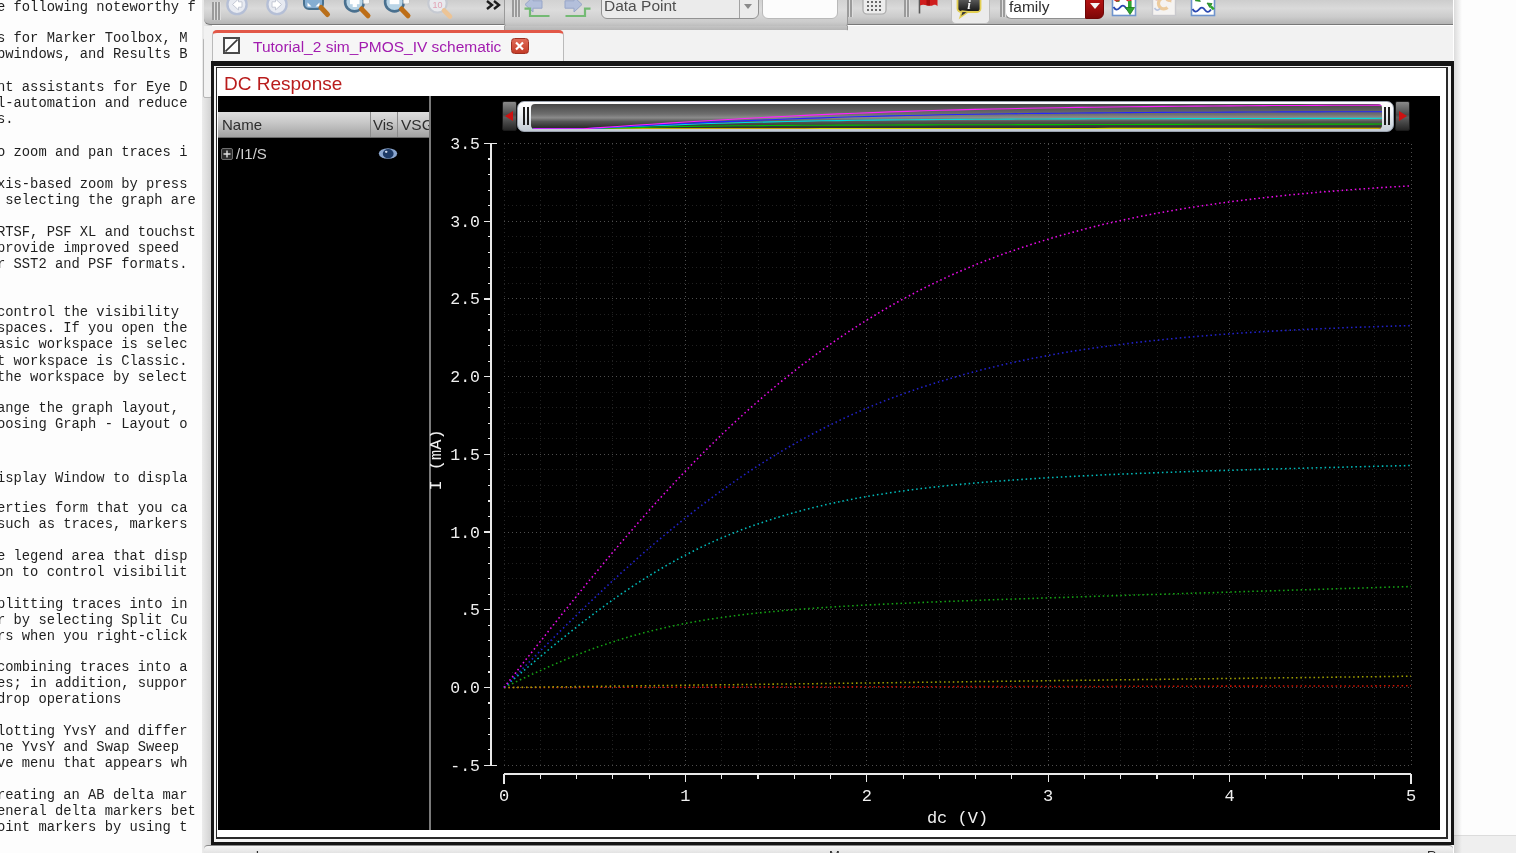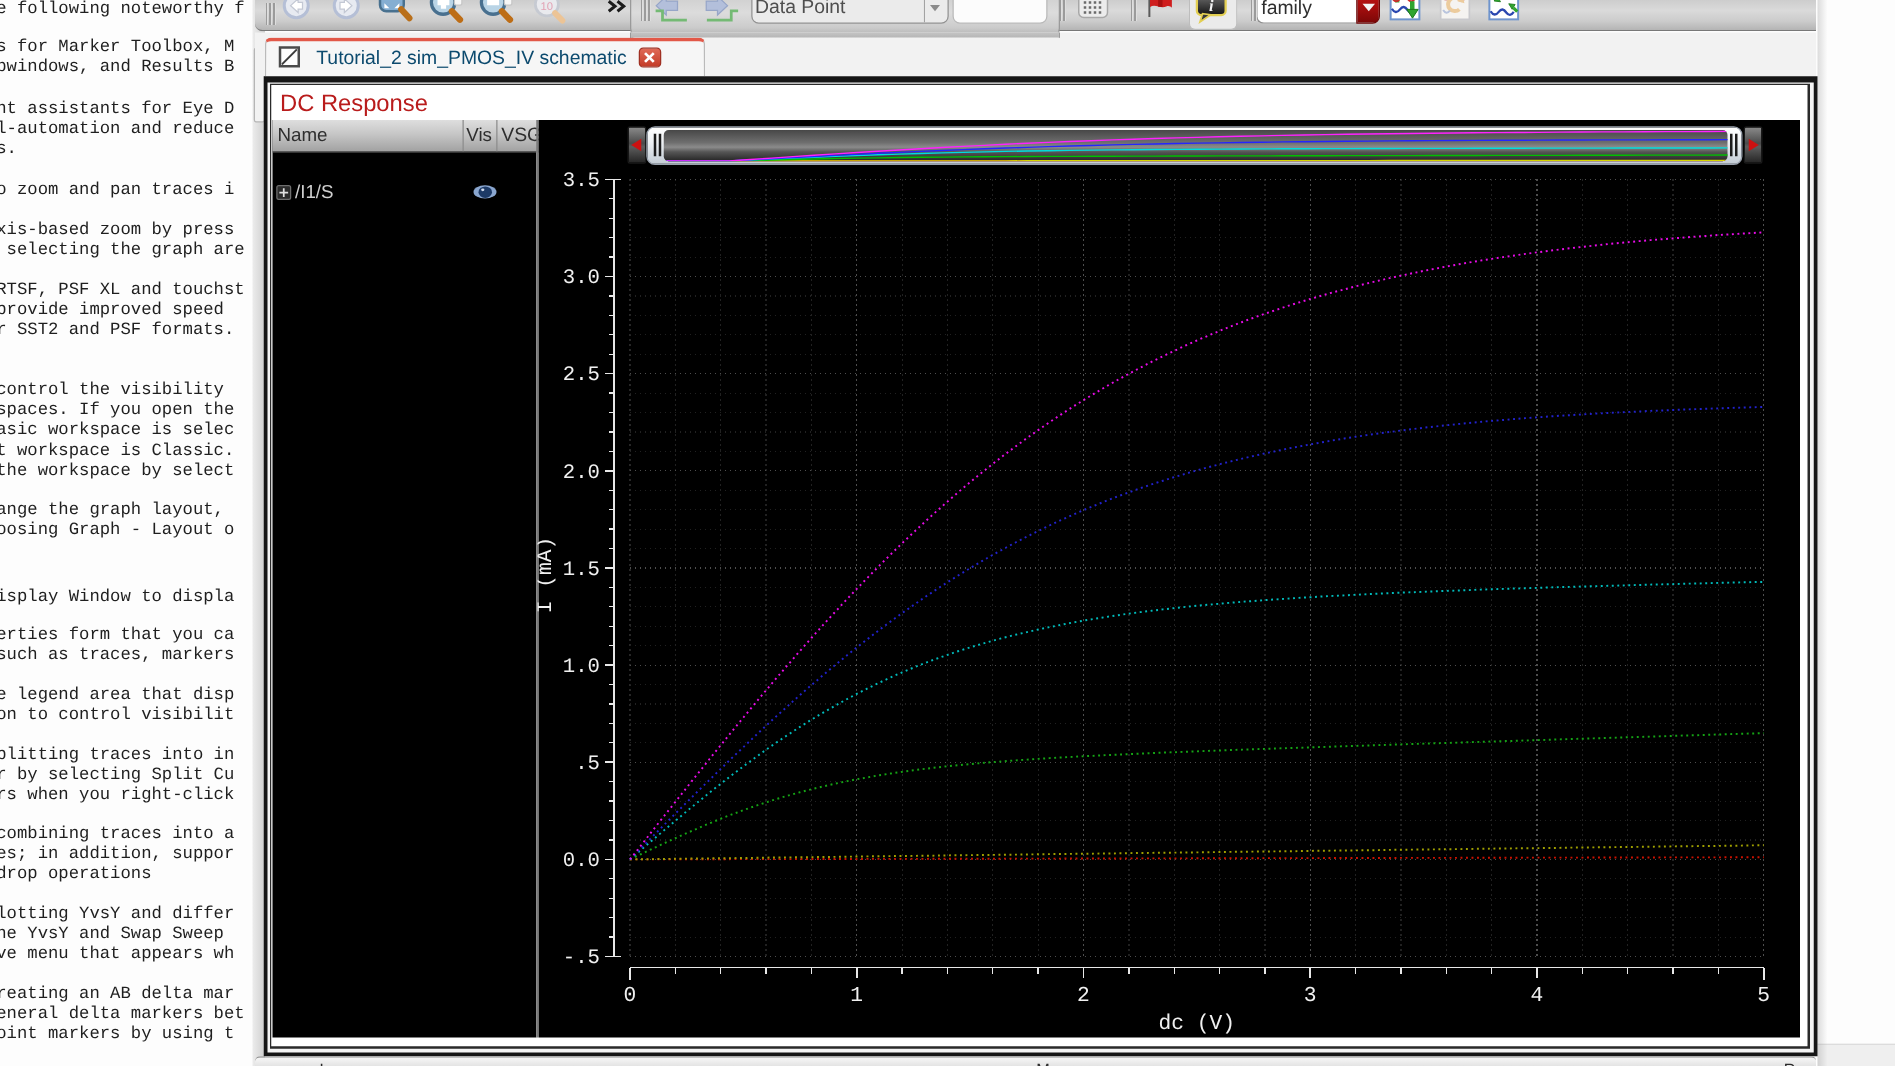--- a/index.html
+++ b/index.html
@@ -172,35 +172,35 @@
     <path d="M996.4 1.4 L991.3 0.8 L993.7 -3.0 Z" fill="#2fa52f" stroke="#1c7a1c" stroke-width="0.7"></path>
 <line x1="1009.8" y1="9.3" x2="1006.8" y2="6.3" stroke="#2fa52f" stroke-width="2.6"></line>
     <path d="M1003.0 3.0 L1008.1 3.6 L1005.7 7.4 Z" fill="#2fa52f" stroke="#1c7a1c" stroke-width="0.7"></path>
 </svg>
 
 <div class="abs" style="left:212px;top:30px;width:352px;height:31px;background:#f6f6f6;border-left:1px solid #bababa;border-right:1px solid #bababa;border-top:3px solid #e25848;border-radius:5px 5px 0 0"></div>
 <div class="abs" style="left:223px;top:37px;width:17px;height:17px;background:#fdfdfd;border:2px solid #4a4a4a"></div>
 <svg class="abs" style="left:225px;top:39px" width="13" height="13">
     <line x1="0.5" y1="12.5" x2="12.5" y2="0.5" stroke="#3a3a3a" stroke-width="1.6"></line>
   </svg>
-<div class="abs" style="left:253px;top:39px;font-size:15.5px;line-height:16px;color:#0c4a6e">Tutorial_2 sim_PMOS_IV schematic</div>
+<div class="abs" style="left:253px;top:39px;font-size:15.5px;line-height:16px;color:#a21caf">Tutorial_2 sim_PMOS_IV schematic</div>
 <div class="abs" style="left:511px;top:38px;width:17.5px;height:16px;background:linear-gradient(180deg,#e06a57,#c43c28);border:1px solid #a03022;border-radius:3.5px"></div>
 <svg class="abs" style="left:511px;top:38px" width="17" height="16">
     <path d="M5 4.5 L12 11.5 M12 4.5 L5 11.5" stroke="#ffffff" stroke-width="2.2"></path>
   </svg>
 
 <div class="abs" style="left:211px;top:61px;width:1243px;height:784px;background:#161616"></div>
 <div class="abs" style="left:214px;top:65.5px;width:1237px;height:776.5px;background:#f4f4f4"></div>
 <div class="abs" style="left:216px;top:66.5px;width:1232px;height:772.5px;background:#2a2a2a"></div>
 <div class="abs" style="left:217px;top:67.5px;width:1229px;height:769.5px;background:#ffffff"></div>
 
 <div class="abs" style="left:224px;top:73.5px;font-size:19px;line-height:19px;color:#b91c1c">DC Response</div>
 
 <div class="abs" style="left:218px;top:96px;width:211px;height:734px;background:#000000"></div>
-<div class="abs" style="left:218px;top:96px;width:217px;height:26px;background:linear-gradient(180deg,#dedede 0%,#c6c6c6 45%,#a2a2a2 100%);border-bottom:1px solid #6a6a6a;overflow:hidden">
+<div class="abs" style="left:218px;top:112px;width:217px;height:26px;background:linear-gradient(180deg,#dedede 0%,#c6c6c6 45%,#a2a2a2 100%);border-bottom:1px solid #6a6a6a;overflow:hidden">
   <div class="abs" style="left:4px;top:4px;font-size:15px;color:#2e2e2e">Name</div>
   <div class="abs" style="left:155px;top:4px;font-size:15px;color:#2e2e2e">Vis</div>
   <div class="abs" style="left:183px;top:4px;font-size:15.5px;color:#2e2e2e">VSG(V)</div>
   <div class="abs" style="left:152px;top:0;width:1px;height:26px;background:#8c8c8c"></div>
   <div class="abs" style="left:179px;top:0;width:1px;height:26px;background:#8c8c8c"></div>
 </div>
 
 <div class="abs" style="left:220.5px;top:147.5px;width:12px;height:12px;background:#2c2c2c;border:1px solid #6e6e6e;border-radius:2px"></div>
 <svg class="abs" style="left:220.5px;top:147.5px" width="12" height="12">
     <path d="M2.5 6 L9.5 6 M6 2.5 L6 9.5" stroke="#e0e0e0" stroke-width="1.4"></path>

